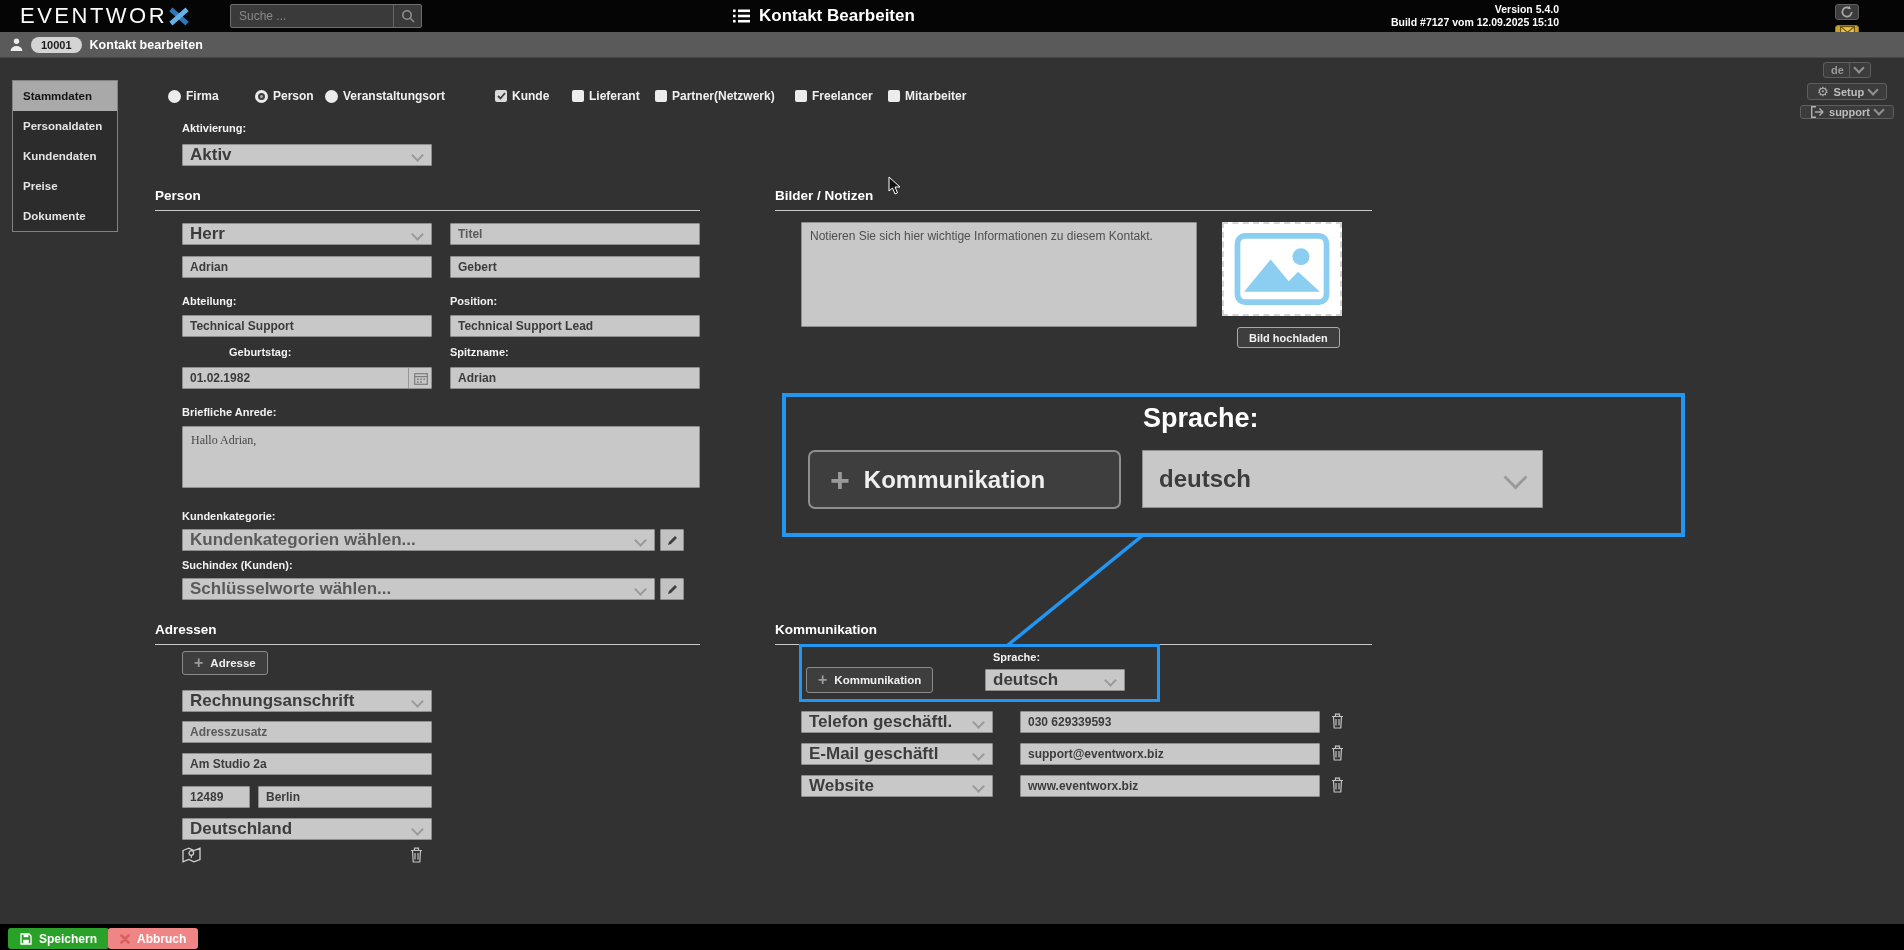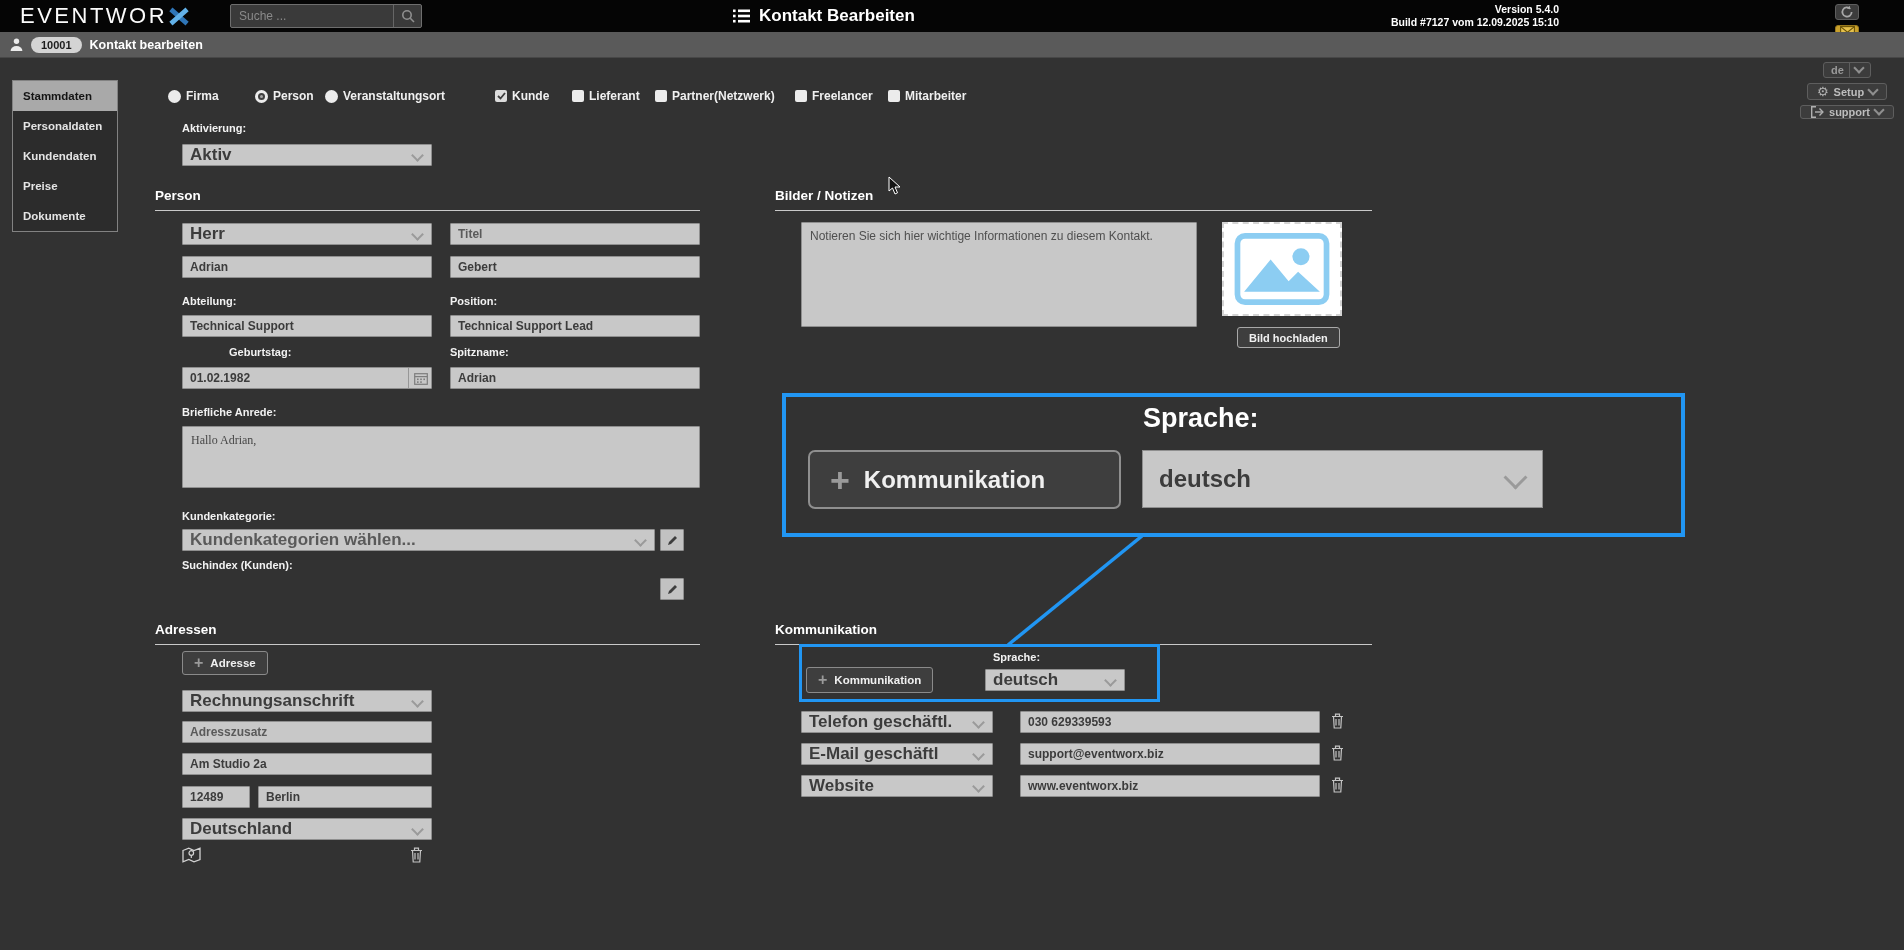--- a/index.html
+++ b/index.html
@@ -291,20 +291,24 @@
     <span>Kundenkategorien wählen...</span>
     <span class="chev"></span>
   </div>
   <span class="sqbtn" style="left:660px;top:529px;">
     <svg width="11" height="11" viewBox="0 0 11 11">
       <path d="M1 10 L2 7 L8 1 L10 3 L4 9 Z" fill="#3e3e3e"></path>
     </svg>
   </span>
 
   <div class="lbl" style="left:182px;top:559px;">Suchindex (Kunden):</div>
+  <div class="sel ph" style="left:182px;top:578px;width:473px;">
+    <span>Schlüsselworte wählen...</span>
+    <span class="chev"></span>
+  </div>
   <span class="sqbtn" style="left:660px;top:578px;">
     <svg width="11" height="11" viewBox="0 0 11 11">
       <path d="M1 10 L2 7 L8 1 L10 3 L4 9 Z" fill="#3e3e3e"></path>
     </svg>
   </span>
 
   <div class="sech" style="left:155px;top:622px;width:545px;">Adressen</div>
 
   <div class="darkbtn" style="left:182px;top:651px;height:24px;">
     <span class="plus">+</span>
@@ -414,14 +418,34 @@
     <span>Website</span>
     <span class="chev"></span>
   </div>
   <input class="inp" style="left: 1020px; top: 775px; width: 300px;" value="www.eventworx.biz">
   <span class="abs trash" style="left:1331px;top:777px;">
     <svg width="13" height="16" viewBox="0 0 13 16">
       <path d="M1 3.5 H12 M4.5 3 V1.2 H8.5 V3 M2.5 3.5 L3.2 15 H9.8 L10.5 3.5 M5 6 V12.5 M8 6 V12.5" fill="none" stroke="#c4c4c4" stroke-width="1.2"></path>
     </svg>
   </span>
 
+  <div class="footer">
+    <div class="savebtn">
+      <span style="display:flex;">
+        <svg width="12" height="12" viewBox="0 0 12 12">
+          <path d="M1 1 H9 L11 3 V11 H1 Z" fill="none" stroke="#fff" stroke-width="1.3"></path>
+          <rect x="3.2" y="6.8" width="5.6" height="4" fill="#fff"></rect>
+          <rect x="3.6" y="1.6" width="4.8" height="2.6" fill="#fff"></rect>
+        </svg>
+      </span>
+      <span>Speichern</span>
+    </div>
+    <div class="cancelbtn">
+      <span style="display:flex;">
+        <svg width="10" height="10" viewBox="0 0 10 10">
+          <path d="M1.5 1.5 L8.5 8.5 M8.5 1.5 L1.5 8.5" stroke="#d96060" stroke-width="2.6" stroke-linecap="round"></path>
+        </svg>
+      </span>
+      <span>Abbruch</span>
+    </div>
+  </div>
 
 </div>
 
 </body></html>

